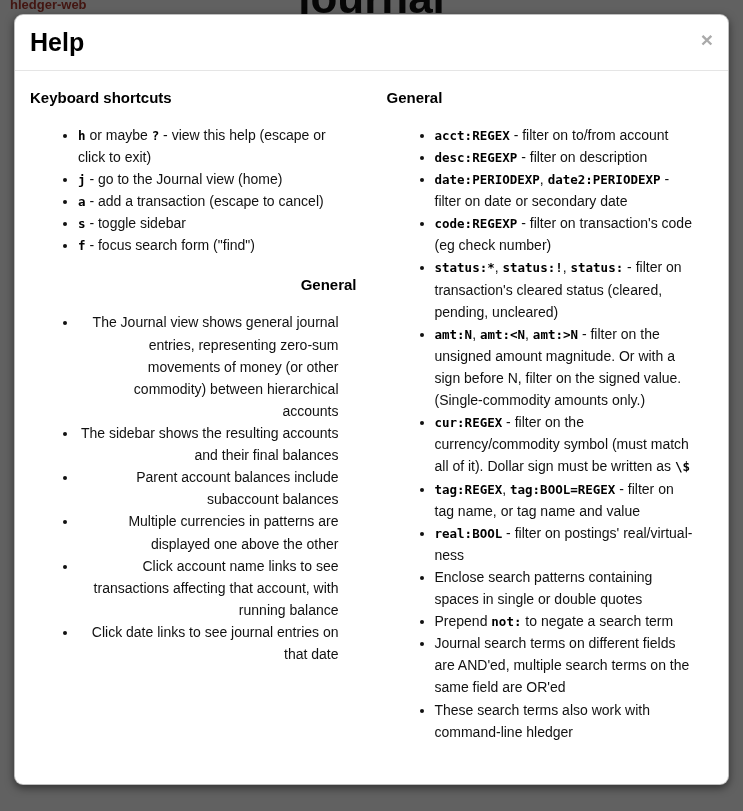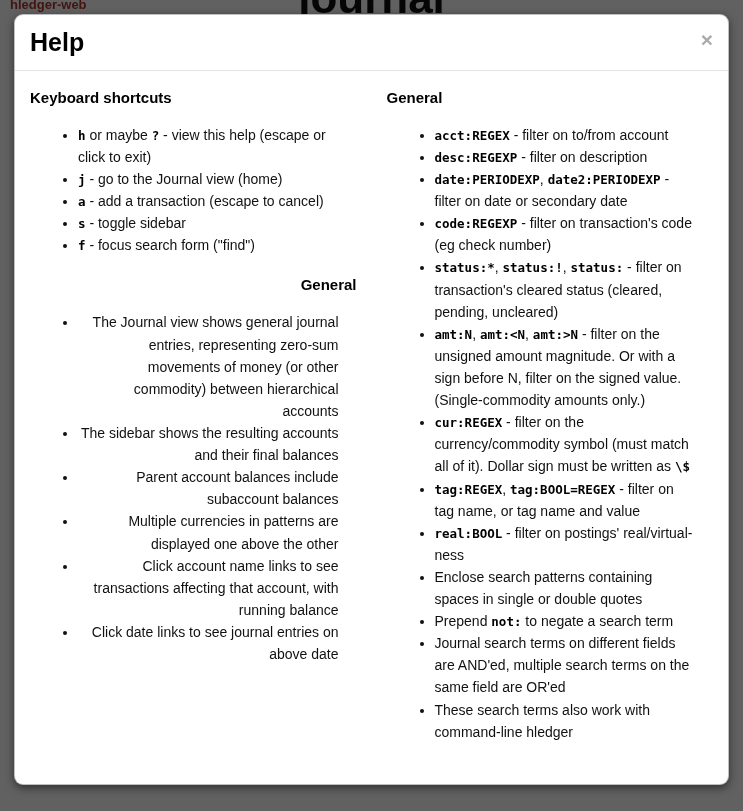--- a/index.html
+++ b/index.html
@@ -90,21 +90,21 @@
         </ul>
       </section>
       <section class="help-section">
         <h3 class="section-heading">General</h3>
         <ul class="help-list">
           <li>The Journal view shows general journal entries, representing zero-sum movements of money (or other commodity) between hierarchical accounts</li>
           <li>The sidebar shows the resulting accounts and their final balances</li>
           <li>Parent account balances include subaccount balances</li>
           <li>Multiple currencies in patterns are displayed one above the other</li>
           <li>Click account name links to see transactions affecting that account, with running balance</li>
-          <li>Click date links to see journal entries on above date</li>
+          <li>Click date links to see journal entries on that date</li>
         </ul>
       </section>
     </div>
 
     <div class="help-column">
       <section class="help-section">
         <h3 class="section-heading">General</h3>
         <ul class="help-list">
           <li><code>acct:REGEX</code> - filter on to/from account</li>
           <li><code>desc:REGEXP</code> - filter on description</li>

